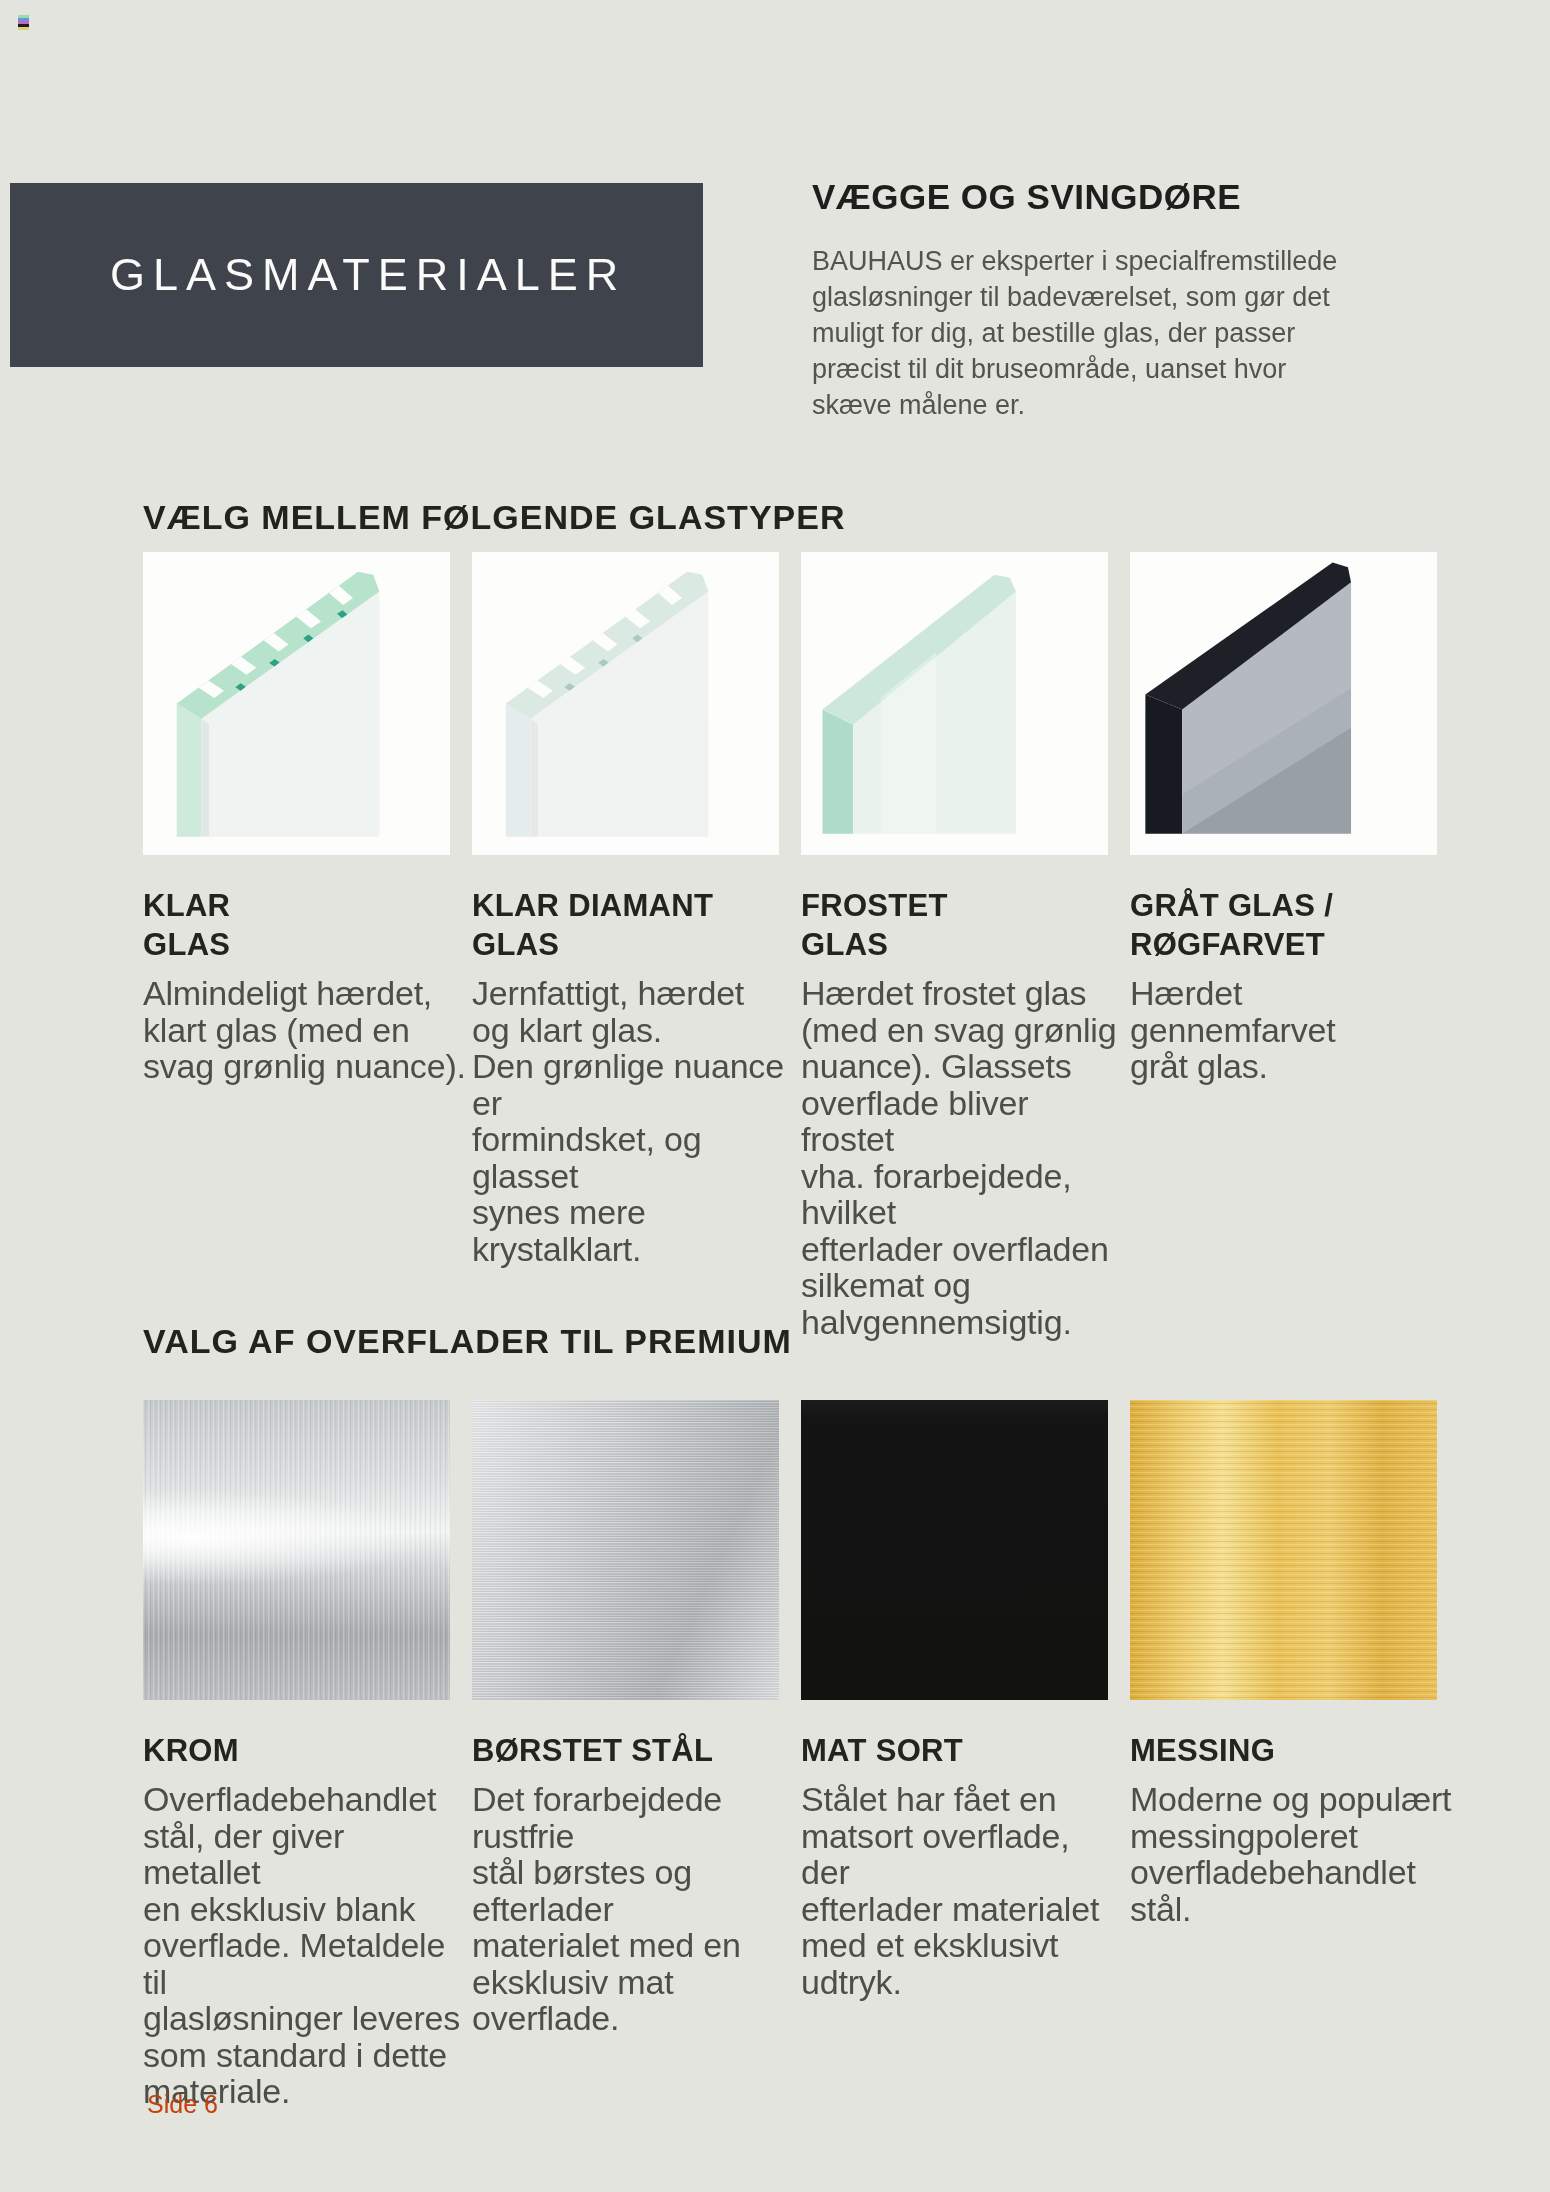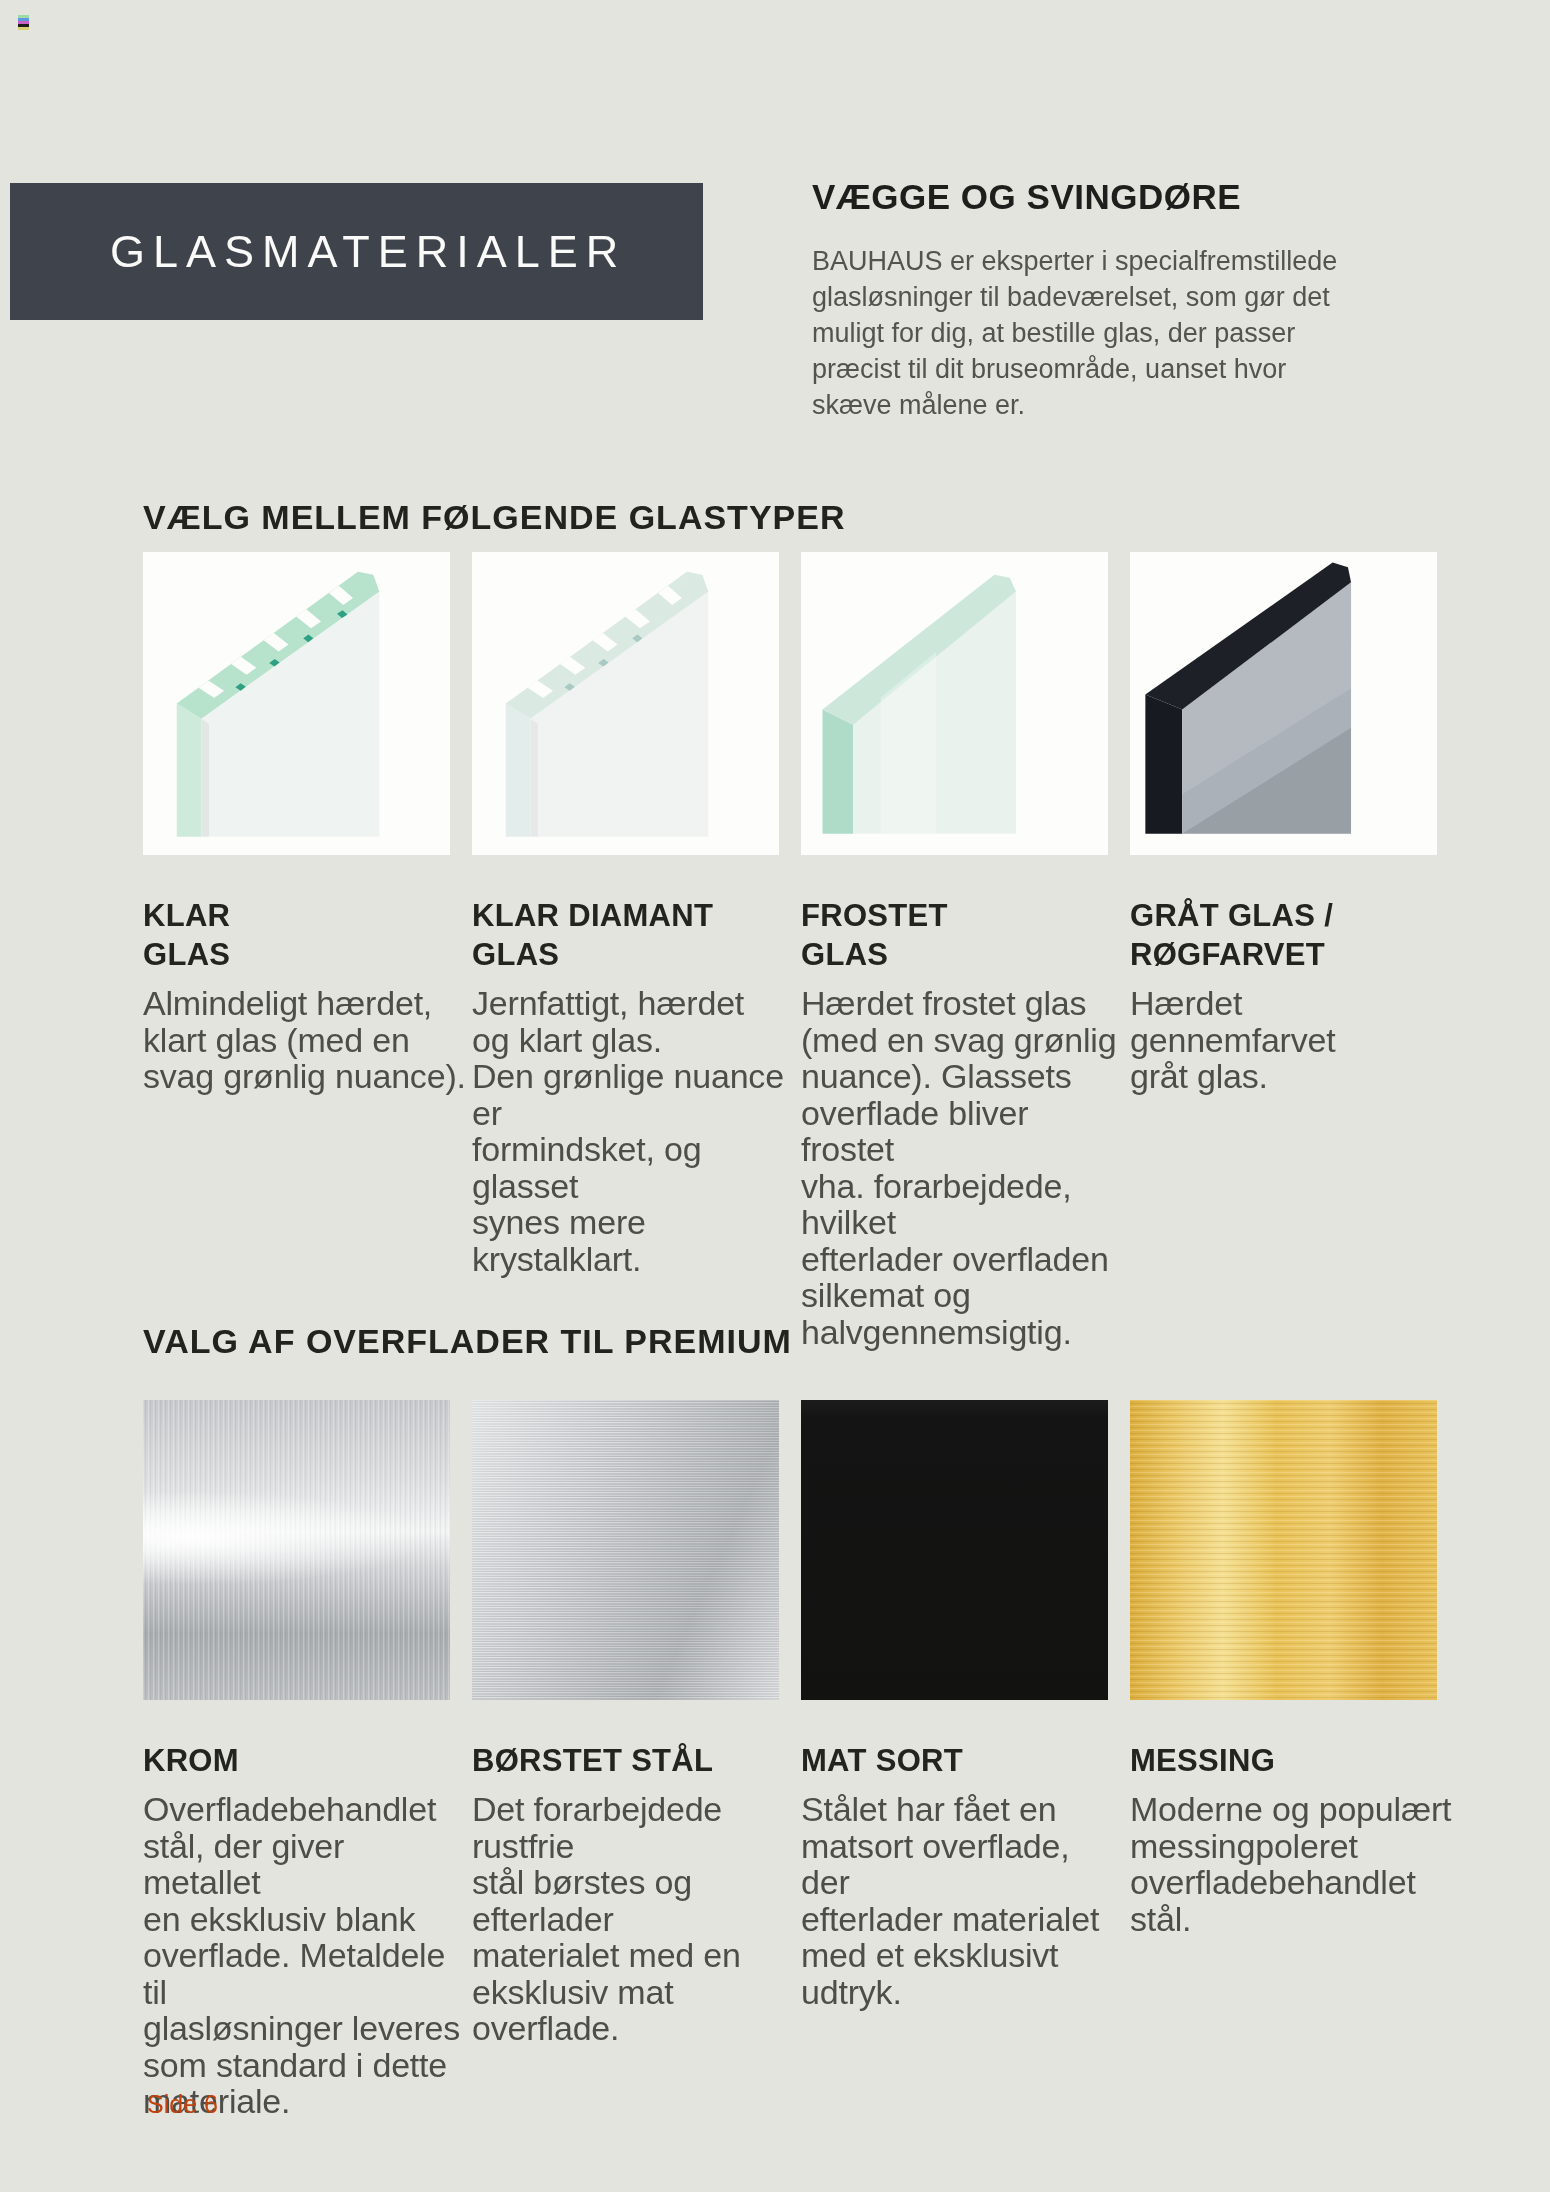--- a/index.html
+++ b/index.html
@@ -8,21 +8,21 @@
     background:#e4e4de; overflow:hidden;
     font-family:"Liberation Sans", sans-serif;
     color:#22221f;
   }
   
   .print-mark { position:absolute; left:18px; top:15px; width:11px; }
   .print-mark div { height:3px; width:11px; }
 
   
   .title-box {
-    position:absolute; left:10px; top:183px; width:693px; height:137px;
+    position:absolute; left:10px; top:183px; width:693px; height:184px;
     background:#3e434c; display:flex; align-items:center;
   }
   .title-box .label {
     padding-left:100px; font-size:45px; font-weight:400;
     letter-spacing:8px; color:#fafaf8; white-space:nowrap;
   }
 
   
   .intro { position:absolute; left:798px; top:177px; width:565px;margin-left:14px; }
   .intro-heading {
@@ -47,21 +47,21 @@
   }
   #glass-grid   { top:552px; }
   #surface-grid { top:1400px; }
 
   .tile { position:relative; width:307px; }
   .tile.photo  { height:303px; background:#fdfdfc; }
   .tile.swatch { height:300px; }
   .panel { position:absolute; left:0; top:0; width:100%; height:100%; }
 
   .item-name {
-    margin-top:41px; font-size:31px; line-height:39px; font-weight:700;
+    margin-top:31px; font-size:31px; line-height:39px; font-weight:700;
     color:#23231f; white-space:pre-line; letter-spacing:0.3px;
   }
   .item-desc {
     margin-top:11px; width:325px; font-size:34px; line-height:36.5px;
     color:#4e4e49; white-space:pre-line; letter-spacing:-0.2px;
   }
 
   
   .swatch-krom {
     background:

